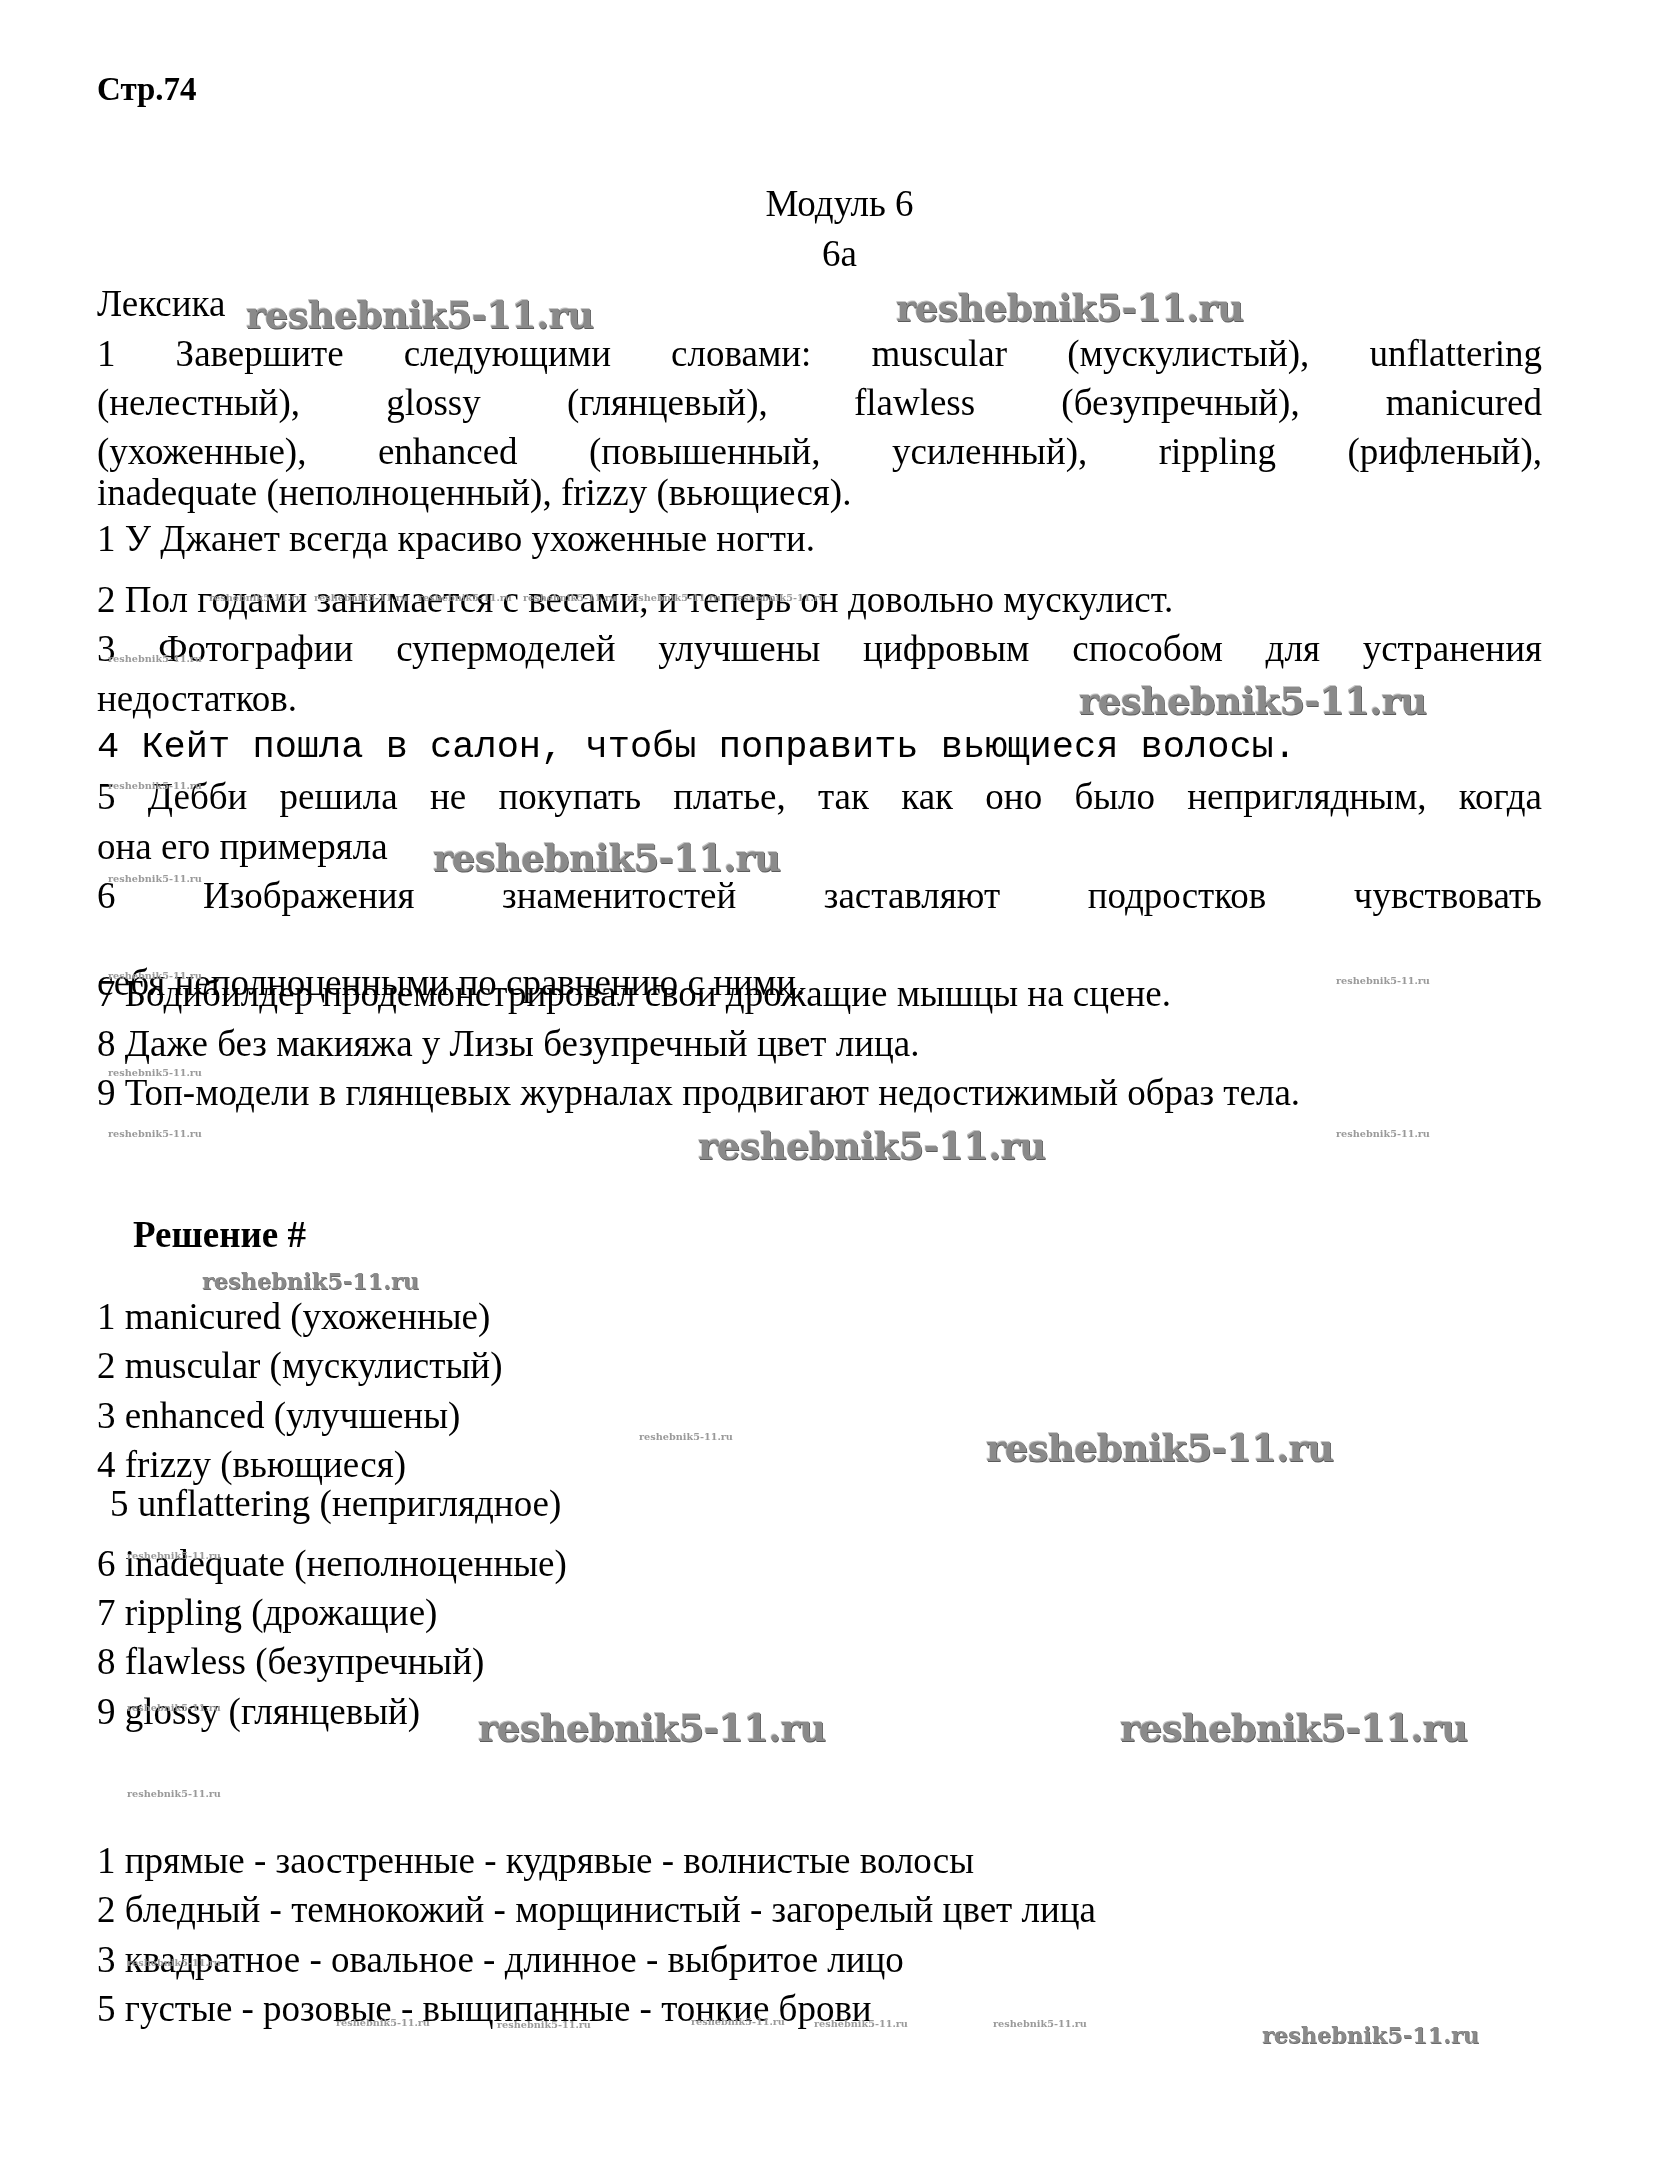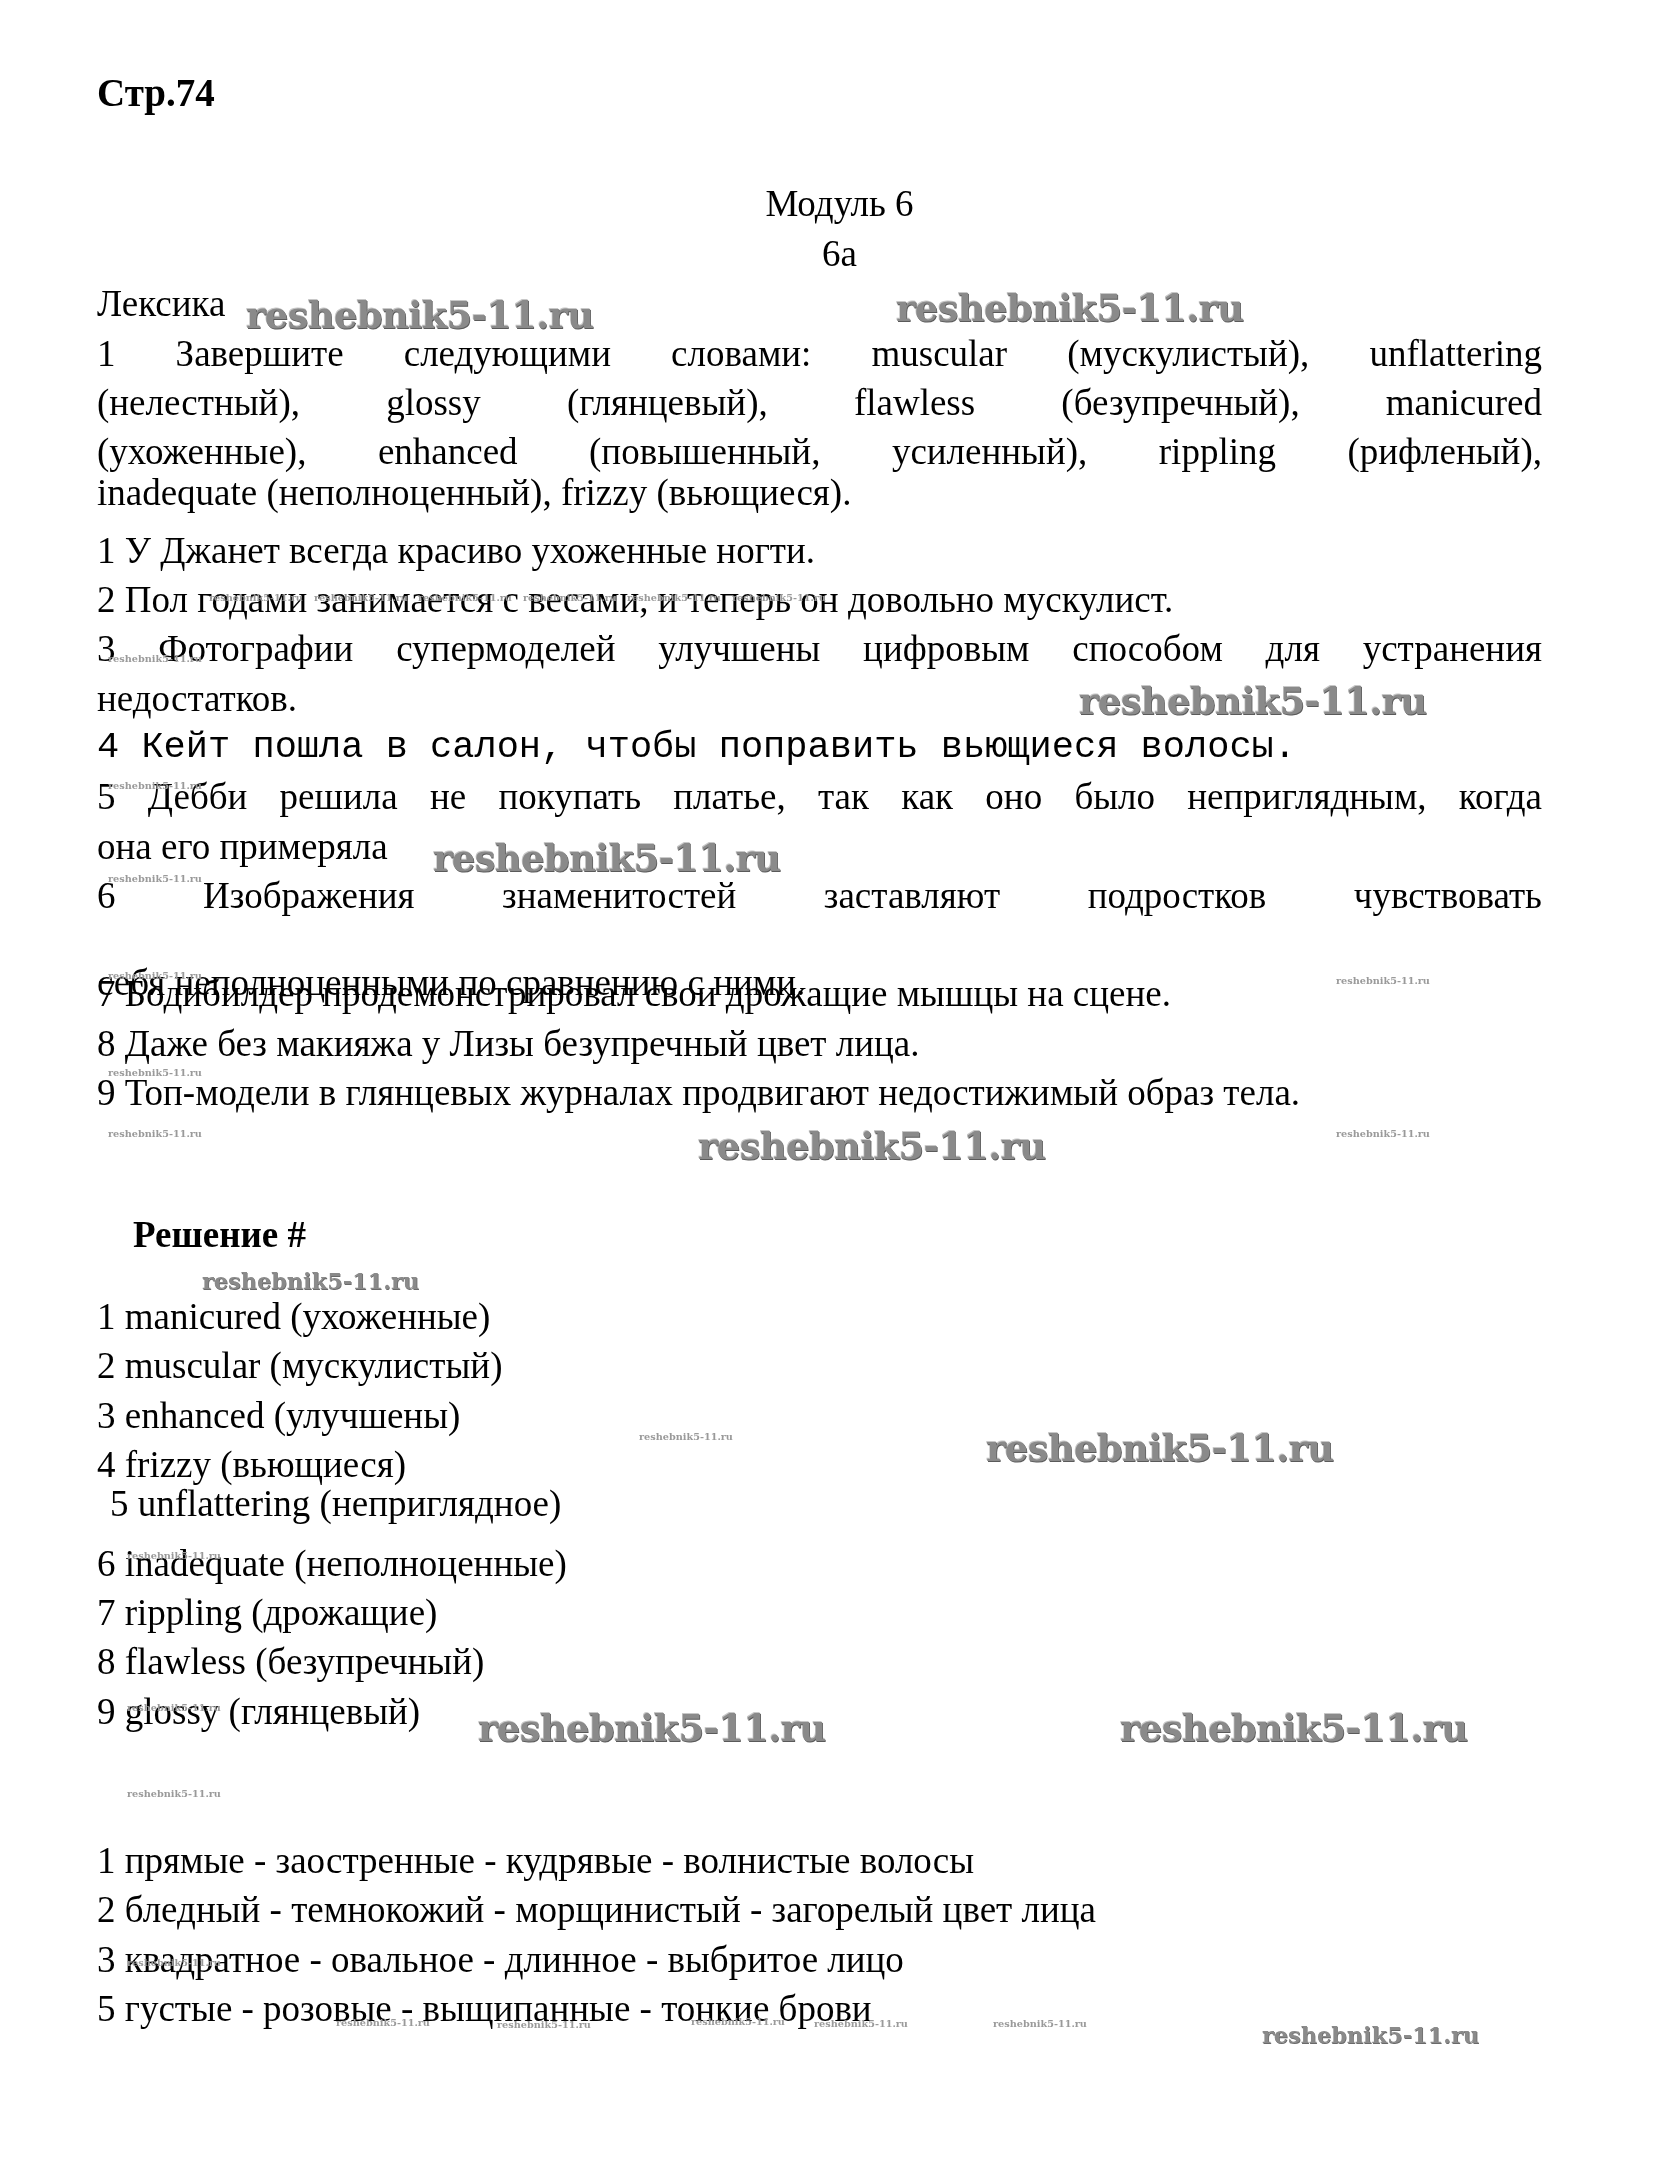--- a/index.html
+++ b/index.html
@@ -4,21 +4,21 @@
   <style>
     html, body { margin: 0; padding: 0; background: #ffffff; }
     body { width: 1679px; height: 2183px; position: relative; overflow: hidden; }
     .page {
       position: absolute; left: 0; top: 0; width: 1679px; height: 2183px;
       font-family: "Liberation Serif", "DejaVu Serif", serif;
       color: #000000;
     }
     .page-num {
       position: absolute; left: 97px; top: 73px;
-      font-size: 39px; font-weight: bold; line-height: 1;
+      font-size: 33px; font-weight: bold; line-height: 1;
     }
     .module {
       position: absolute; left: 0; width: 1679px; text-align: center;
       font-size: 37px; line-height: 1;
     }
     .line {
       position: absolute; left: 97px; width: 1445px;
       font-size: 37px; line-height: 1; white-space: nowrap;
     }
     .justify {
@@ -51,21 +51,21 @@
   <div class="module" style="top:185px;">Модуль 6</div>
   <div class="module" style="top:235px;">6a</div>
 
   <div class="line" style="top:285px;">Лексика</div>
 
   <div class="line justify" style="top:335px;">1 Завершите следующими словами: muscular (мускулистый), unflattering</div>
   <div class="line justify" style="top:384px;">(нелестный), glossy (глянцевый), flawless (безупречный), manicured</div>
   <div class="line justify" style="top:433px;">(ухоженные), enhanced (повышенный, усиленный), rippling (рифленый),</div>
   <div class="line" style="top:474px;">inadequate (неполноценный), frizzy (вьющиеся).</div>
 
-  <div class="line" style="top:532px;">1 У Джанет всегда красиво ухоженные ногти.</div>
+  <div class="line" style="top:520px;">1 У Джанет всегда красиво ухоженные ногти.</div>
   <div class="line" style="top:581px;">2 Пол годами занимается с весами, и теперь он довольно мускулист.</div>
   <div class="line justify" style="top:630px;">3 Фотографии супермоделей улучшены цифровым способом для устранения</div>
   <div class="line" style="top:680px;">недостатков.</div>
   <div class="line" style="top:729px;font-family:Liberation Mono, monospace;">4 Кейт пошла в салон, чтобы поправить вьющиеся волосы.</div>
   <div class="line justify" style="top:778px;">5 Дебби решила не покупать платье, так как оно было неприглядным, когда</div>
   <div class="line" style="top:828px;">она его примеряла</div>
   <div class="line justify" style="top:877px;">6 Изображения знаменитостей заставляют подростков чувствовать</div>
   <div class="line" style="top:964px;">себя неполноценными по сравнению с ними.</div>
   <div class="line" style="top:975px;">7 Бодибилдер продемонстрировал свои дрожащие мышцы на сцене.</div>
   <div class="line" style="top:1025px;">8 Даже без макияжа у Лизы безупречный цвет лица.</div>

